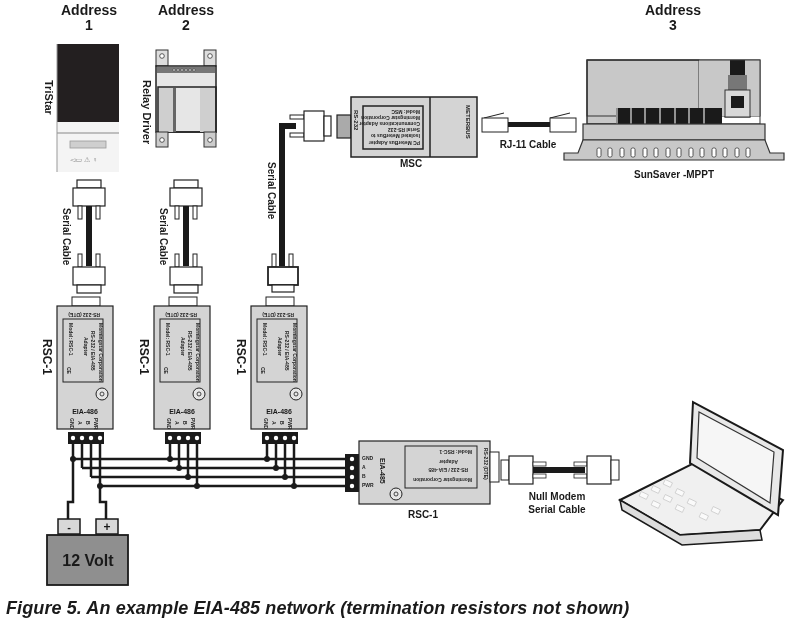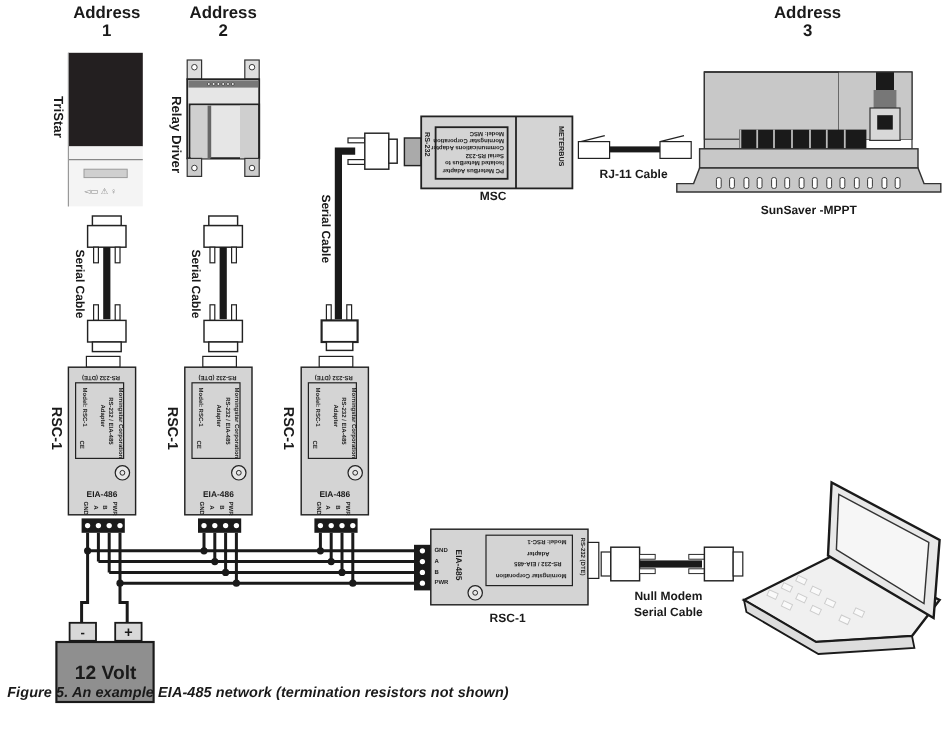--- a/index.html
+++ b/index.html
@@ -1,21 +1,21 @@
 <!DOCTYPE html>
 <html><head>
 <meta charset="utf-8">
 <style>
   html, body { margin: 0; padding: 0; background: #ffffff; }
   body { width: 792px; height: 626px; position: relative; overflow: hidden;
          font-family: "Liberation Sans", sans-serif; color: #1a1a1a; }
   svg { position: absolute; left: 0; top: 0; }
   .lbl { font-family: "Liberation Sans", sans-serif; font-weight: bold; fill: #1a1a1a; }
   .tiny { font-family: "Liberation Sans", sans-serif; font-size: 5px; fill: #222; font-weight: bold; }
-  .caption { position: absolute; left: 6px; top: 570px; font-size: 12px; font-weight: bold;
+  .caption { position: absolute; left: 6px; top: 598px; font-size: 18px; font-weight: bold;
              font-style: italic; color: #1a1a1a; white-space: nowrap; letter-spacing: 0.1px; }
 </style>
 </head>
 <body>
 
 <svg width="792" height="626" viewBox="0 0 792 626" xmlns="http://www.w3.org/2000/svg">
 
   <g>
     <text class="lbl" x="89" y="15" font-size="14" text-anchor="middle">Address</text>
     <text class="lbl" x="89" y="30" font-size="14" text-anchor="middle">1</text>

